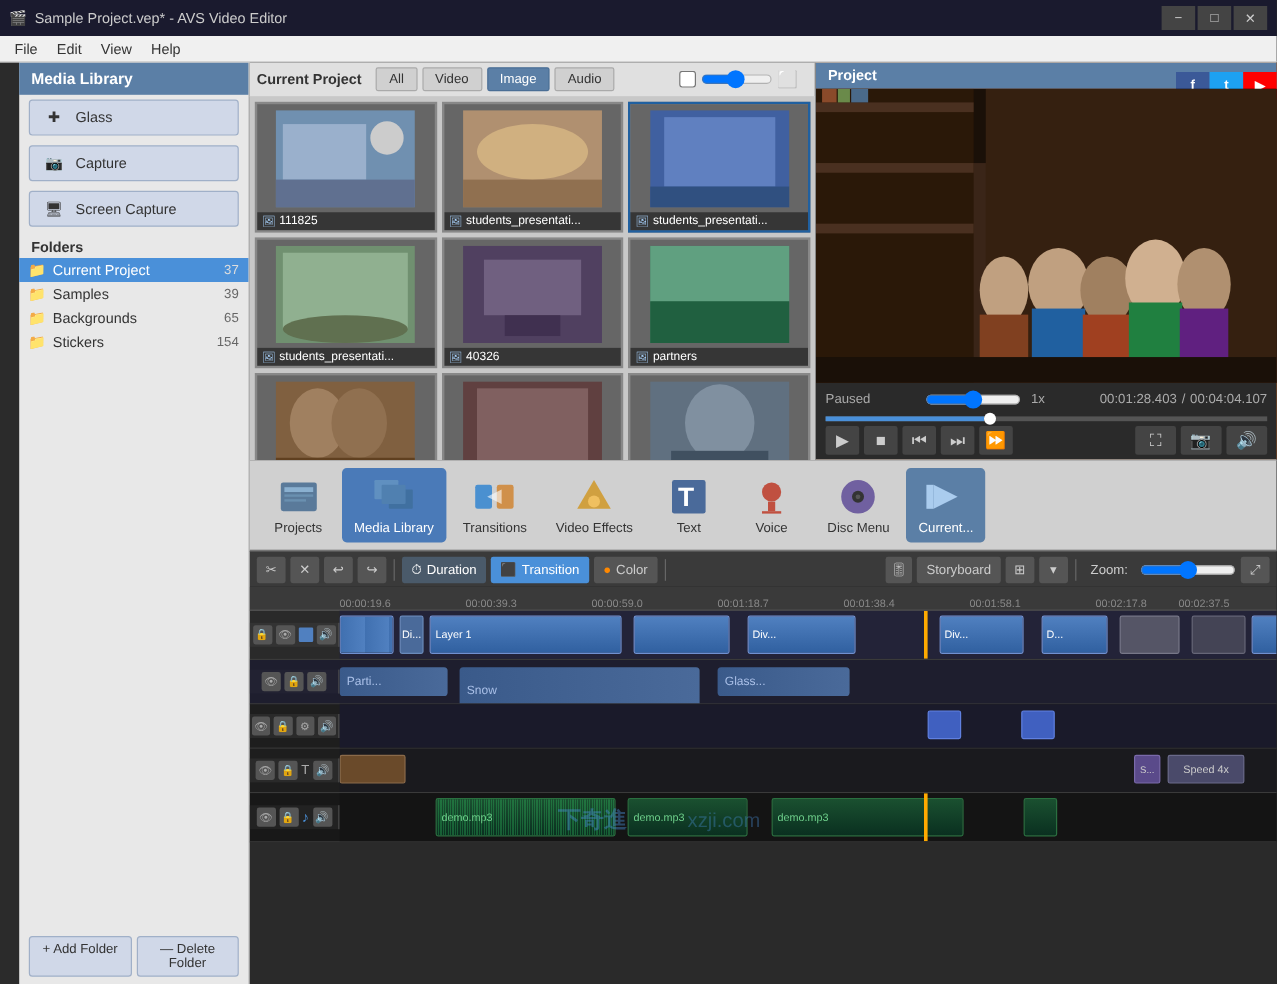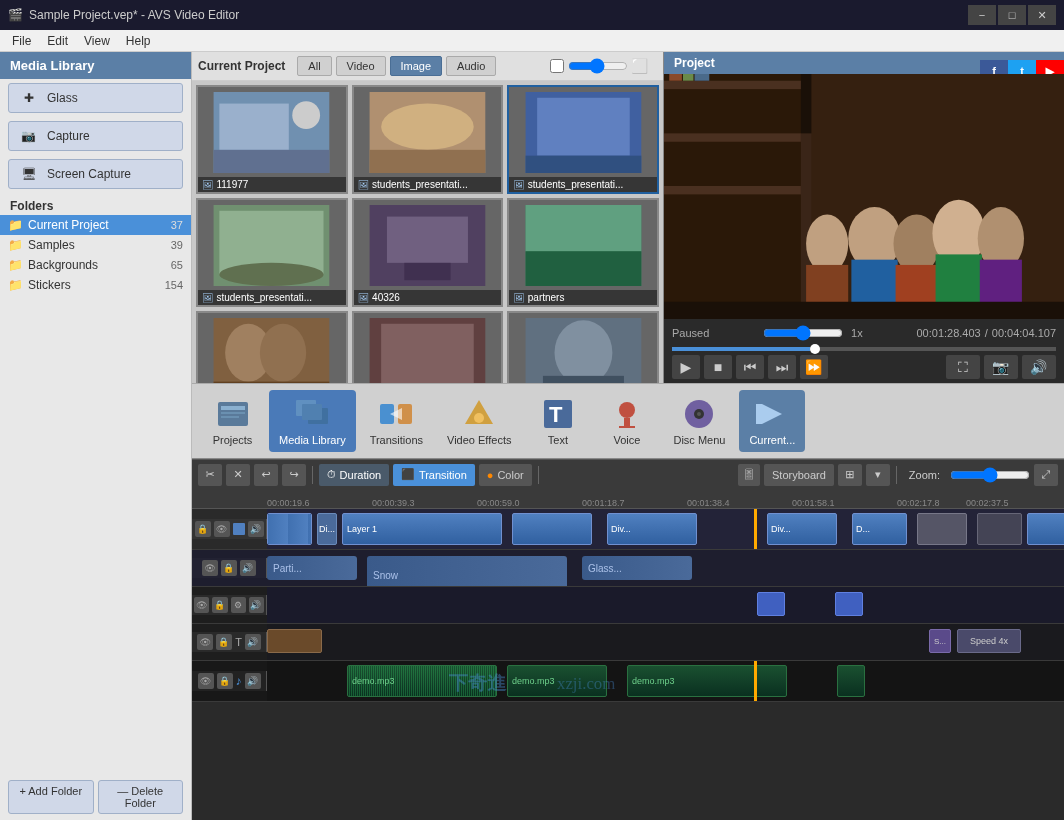--- a/index.html
+++ b/index.html
@@ -16,21 +16,21 @@
     #menubar span { color: #333; padding: 2px 8px; cursor: pointer; font-size: 12px; }
     
     
     .social-icons { position: absolute; top: 30px; right: 0; display: flex; }
     .social-icons .si { width: 28px; height: 22px; display: flex; align-items: center; justify-content: center; font-size: 11px; font-weight: bold; color: white; cursor: pointer; }
     .si-fb { background: #3b5998; }
     .si-tw { background: #1da1f2; }
     .si-yt { background: #ff0000; }
 
     
-    #main { display: flex; height: calc(820px - 52px); }
+    #main { display: flex; height: calc(820px - 52px); margin-left: 16px; }
     
     
     #left-panel { width: 192px; background: #e8e8e8; border-right: 1px solid #bbb; display: flex; flex-direction: column; flex-shrink: 0; }
     
     
     .panel-header { background: #5b7fa6; color: white; padding: 6px 10px; font-weight: bold; font-size: 13px; }
     
     
     .lib-btn { display: flex; align-items: center; gap: 8px; padding: 6px 10px; background: #d0d8e8; border: 1px solid #a0b0c8; margin: 4px 8px; cursor: pointer; border-radius: 3px; color: #333; font-size: 12px; }
     .lib-btn-icon { width: 20px; height: 16px; display: flex; align-items: center; justify-content: center; }
@@ -238,21 +238,21 @@
             <div class="thumb-img thumb-classroom">
               <svg width="90%" height="90%" viewBox="0 0 100 70">
                   <rect fill="#7090b0" width="100" height="70"></rect>
                   <rect fill="#9ab0cc" x="5" y="10" width="60" height="40"></rect>
                   <circle fill="#ccc" cx="80" cy="20" r="12"></circle>
                   <rect fill="#607090" x="0" y="50" width="100" height="20"></rect>
                 </svg>
             </div>
             <div class="thumb-label">
               <span class="thumb-icon">🖼</span>
-              <span>111977</span>
+              <span>111825</span>
             </div>
           </div>
           <div class="media-thumb">
             <div class="thumb-img thumb-students">
               <svg width="90%" height="90%" viewBox="0 0 100 70">
                   <rect fill="#b09070" width="100" height="70"></rect>
                   <ellipse fill="#d0b080" cx="50" cy="30" rx="40" ry="20"></ellipse>
                   <rect fill="#907050" x="0" y="50" width="100" height="20"></rect>
                 </svg>
             </div>
@@ -635,21 +635,21 @@
         <div class="track-content" style="background:#141414;height:40px;overflow:hidden;">
 
           <div style="position:absolute;left:80px;width:150px;top:4px;height:32px;background:linear-gradient(to bottom,#1a5030,#0a3020);border:1px solid #2a7040;border-radius:2px;overflow:hidden;display:flex;align-items:center;font-size:9px;color:#6dce8a;padding:0 4px;">
             <div style="position:absolute;bottom:0;left:0;right:0;height:100%;background:repeating-linear-gradient(90deg,transparent 0,transparent 1px,rgba(50,200,100,0.3) 1px,rgba(50,200,100,0.3) 2px);"></div>
             <span style="position:relative;z-index:1;">demo.mp3</span>
           </div>
           <div style="position:absolute;left:240px;width:100px;top:4px;height:32px;background:linear-gradient(to bottom,#1a5030,#0a3020);border:1px solid #2a7040;border-radius:2px;overflow:hidden;display:flex;align-items:center;font-size:9px;color:#6dce8a;padding:0 4px;">
             <span style="position:relative;z-index:1;">demo.mp3</span>
           </div>
 
-          <div style="position:absolute;left:160px;width:380px;top:2px;height:36px;display:flex;align-items:center;justify-content:flex-start;pointer-events:none;opacity:0.7;font-family:Liberation Serif, serif;">
+          <div style="position:absolute;left:160px;width:380px;top:2px;height:36px;display:flex;align-items:center;justify-content:flex-start;pointer-events:none;opacity:0.7;">
             <svg viewBox="0 0 300 30" width="380" height="36">
                 <text x="10" y="22" font-size="16" fill="#4a90d9" font-weight="bold" opacity="0.6">下奇進</text>
                 <text x="100" y="22" font-size="14" fill="#4a90d9" opacity="0.5">xzji.com</text>
               </svg>
           </div>
           <div style="position:absolute;left:360px;width:160px;top:4px;height:32px;background:linear-gradient(to bottom,#1a5030,#0a3020);border:1px solid #2a7040;border-radius:2px;overflow:hidden;display:flex;align-items:center;font-size:9px;color:#6dce8a;padding:0 4px;">
             <span style="position:relative;z-index:1;">demo.mp3</span>
           </div>
           <div style="position:absolute;left:570px;width:28px;top:4px;height:32px;background:linear-gradient(to bottom,#1a5030,#0a3020);border:1px solid #2a7040;border-radius:2px;"></div>
 

